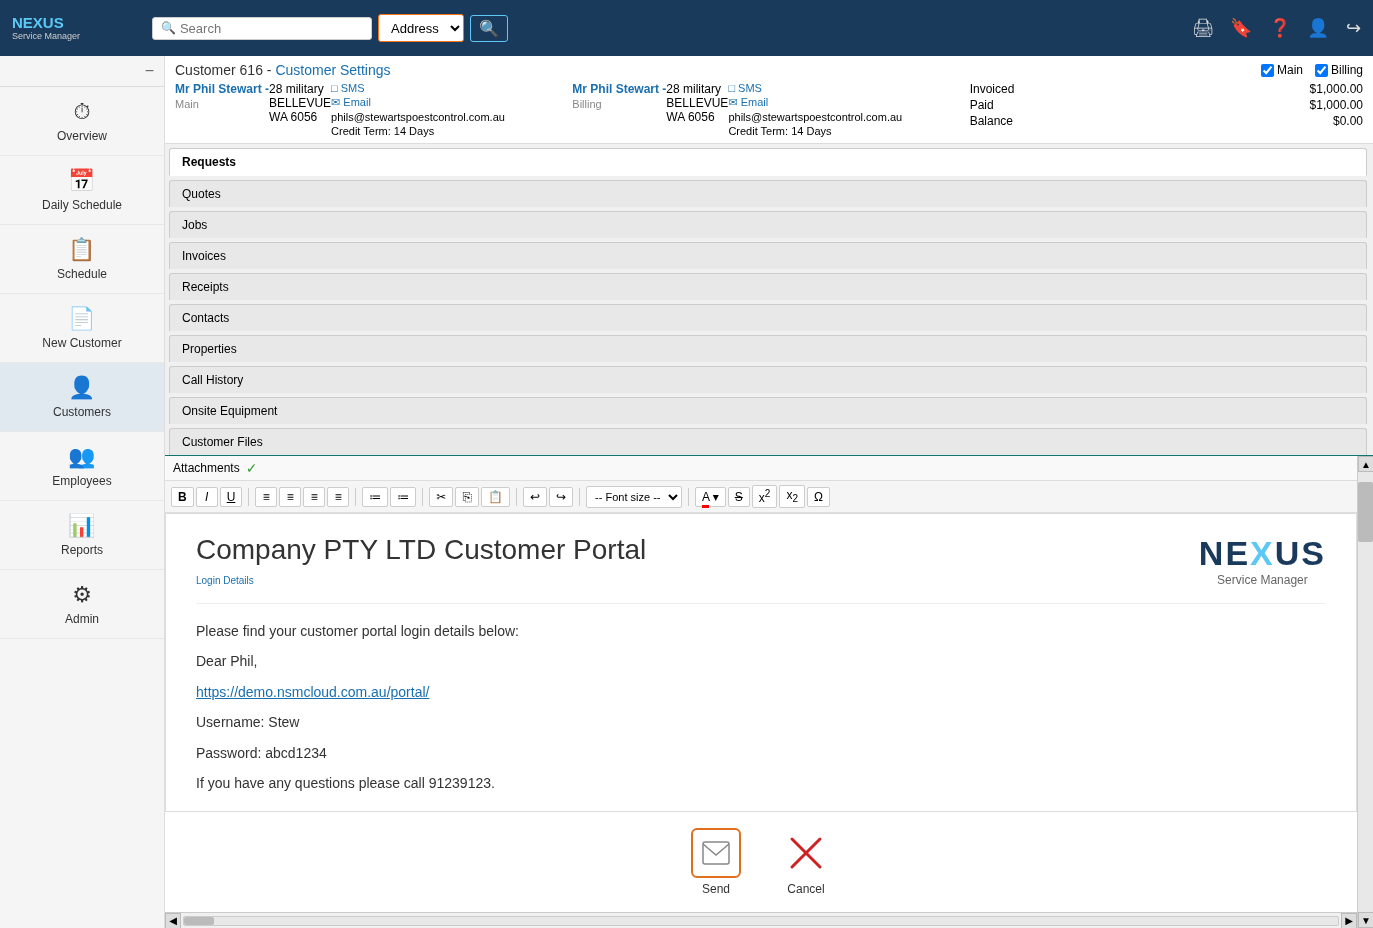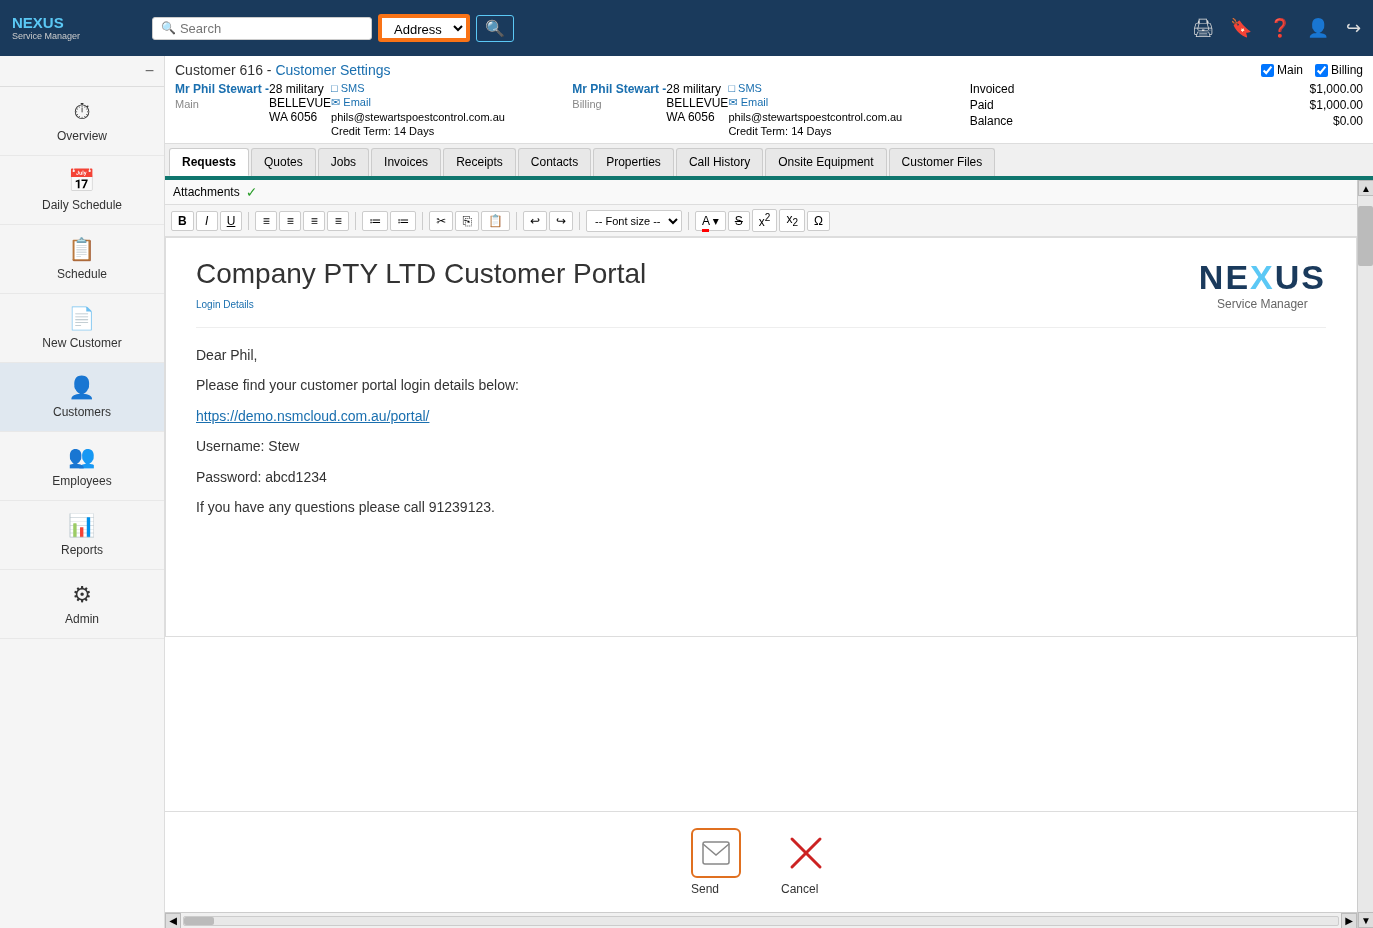--- a/index.html
+++ b/index.html
@@ -46,21 +46,21 @@
     }
     .search-input-wrap input {
       border: none;
       outline: none;
       font-size: 13px;
       width: 160px;
       background: transparent;
     }
     .search-icon-inline { color: #888; margin-right: 4px; font-size: 12px; }
     .address-select {
-      border: 4px solid #f97316;
+      border: 1px solid #f97316;
       border-radius: 3px;
       padding: 3px 8px;
       background: white;
       font-size: 13px;
       height: 28px;
     }
     .search-btn {
       background: #1a3a5c;
       border: 1px solid #5bc8f5;
       border-radius: 3px;
@@ -174,23 +174,24 @@
       gap: 2px;
       font-size: 12px;
       text-align: right;
     }
     .inv-row { display: flex; justify-content: space-between; gap: 20px; }
 
     
     .tabs-row {
       display: flex;
       background: #f0f0f0;
-      border-bottom: 4px solid #0f766e;
+      border-bottom: 1px solid #0f766e;
       padding: 0 4px;
       overflow-x: auto;
+      flex-direction: column;
     }
     .tab {
       padding: 6px 12px;
       border: 1px solid #ccc;
       border-bottom: none;
       background: #e8e8e8;
       cursor: pointer;
       font-size: 12px;
       margin-right: 2px;
       margin-top: 4px;
@@ -309,20 +310,21 @@
       padding: 16px;
       display: flex;
       justify-content: center;
       gap: 40px;
       background: white;
       flex-shrink: 0;
     }
     .action-btn-wrap {
       display: flex;
       flex-direction: column;
+      align-items: center;
       gap: 4px;
       cursor: pointer;
     }
     .action-btn-icon {
       width: 50px;
       height: 50px;
       display: flex;
       align-items: center;
       justify-content: center;
       border-radius: 6px;
@@ -625,22 +627,22 @@
                   <a href="#" class="login-details-link">Login Details</a>
                 </div>
                 <div class="nexus-logo-big">
                   <div style="font-size:34px; font-weight:bold; color:#1a3a5c; letter-spacing:2px;">
                     <span>NE</span><span style="color:#5bc8f5;">X</span><span>US</span>
                   </div>
                   <span class="sub">Service Manager</span>
                 </div>
               </div>
               <div class="email-text">
+                <p>Please find your customer portal login details below:</p>
                 <p>Dear Phil,</p>
-                <p>Please find your customer portal login details below:</p>
                 <p><a href="#" class="email-link">https://demo.nsmcloud.com.au/portal/</a></p>
                 <p>Username: Stew</p>
                 <p>Password: abcd1234</p>
                 <p>If you have any questions please call 91239123.</p>
               </div>
             </div>
           </div>
 
           <div class="bottom-actions">
             <div class="action-btn-wrap">

